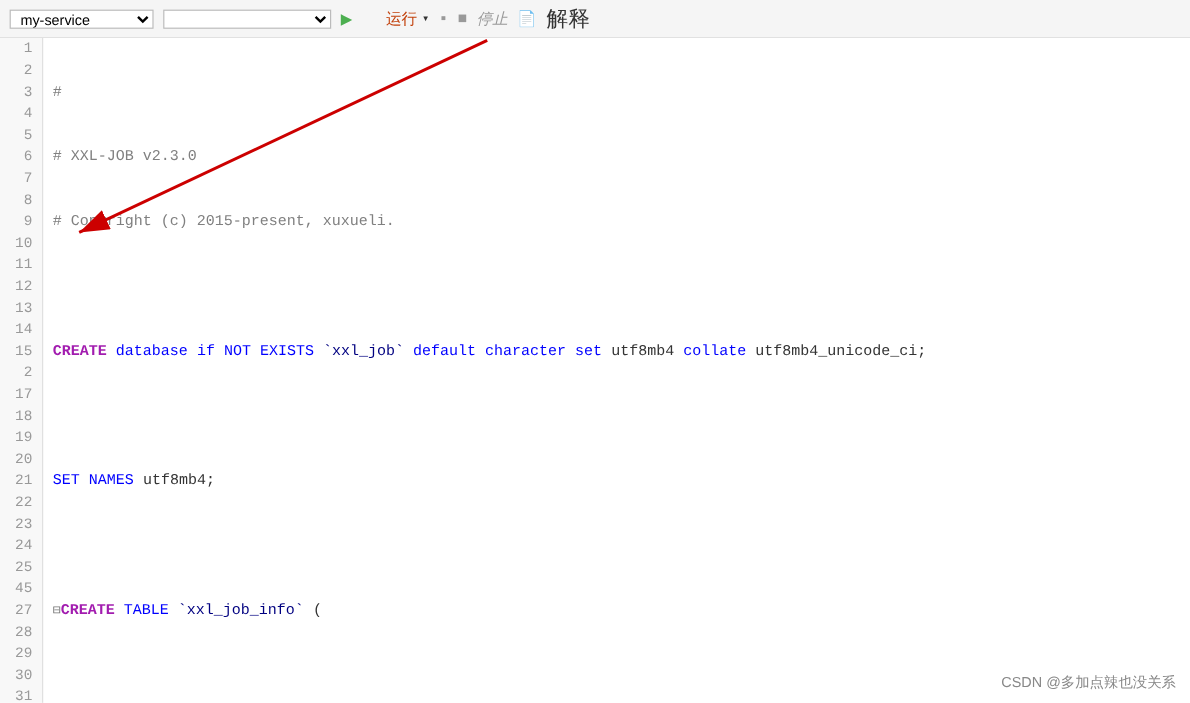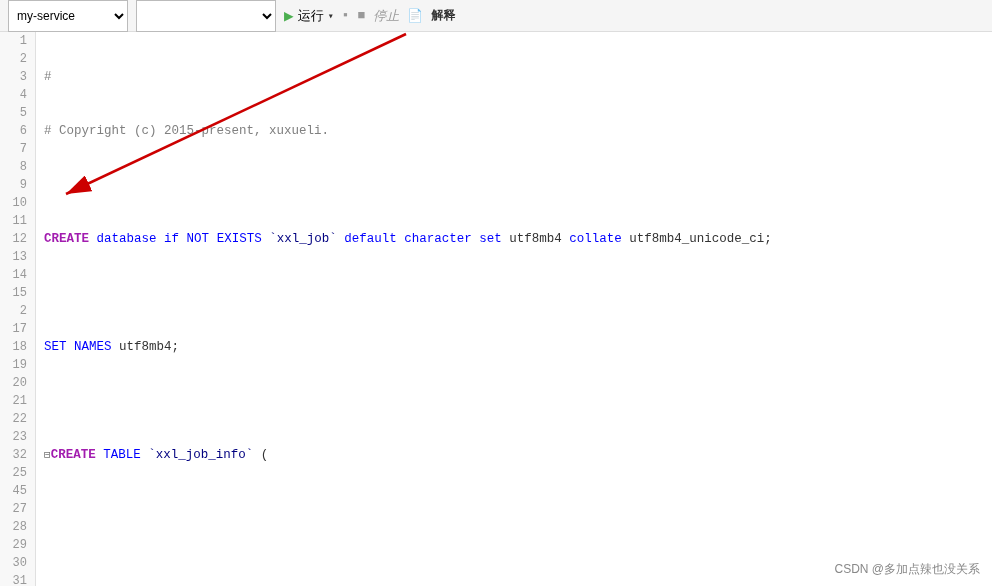--- a/index.html
+++ b/index.html
@@ -14,21 +14,21 @@
     .toolbar {
       background: #f5f5f5;
       border-bottom: 1px solid #ddd;
       padding: 4px 8px;
       display: flex;
       align-items: center;
       gap: 8px;
       height: 32px;
     }
     .toolbar select {
-      height: 32px;
+      height: 16px;
       border: 1px solid #bbb;
       background: #fff;
       font-size: 12px;
       padding: 0 4px;
       min-width: 120px;
     }
     .editor-area {
       display: flex;
       height: calc(586px - 32px);
       background: #fff;
@@ -84,28 +84,28 @@
 
 <div class="toolbar">
   <select>
     <option>my-service</option>
   </select>
   <select style="min-width:140px;">
     <option></option>
   </select>
   <span style="display:flex;align-items:center;gap:4px;">
     <span style="color:#4caf50;font-size:16px;">▶</span>
-    <button style="border:none;background:transparent;cursor:pointer;font-size:13px;color:#000000;padding:0;">运行</button>
+    <button style="border:none;background:transparent;cursor:pointer;font-size:13px;color:#c2410c;padding:0;margin-left:24px;">运行</button>
     <span style="color:#333;font-size:10px;cursor:pointer;">▾</span>
   </span>
   <span style="color:#999;font-size:13px;">▪</span>
   <span style="color:#999;font-size:13px;">■</span>
   <button style="border:none;background:transparent;cursor:pointer;font-size:13px;color:#999;padding:0;font-style:italic;">停止</button>
   <span style="font-size:13px;color:#555;">📄</span>
-  <button style="border:none;background:transparent;cursor:pointer;font-size:12px;color:#333;padding:0;font-weight:bold;">解释</button>
+  <button style="border:none;background:transparent;cursor:pointer;font-size:18px;color:#333;padding:0;">解释</button>
 </div>
 
 <div class="editor-area">
   <div class="line-numbers">
     <span class="ln">1</span>
     <span class="ln">2</span>
     <span class="ln">3</span>
     <span class="ln">4</span>
     <span class="ln">5</span>
     <span class="ln">6</span>
@@ -119,33 +119,34 @@
     <span class="ln">14</span>
     <span class="ln">15</span>
     <span class="ln">2</span>
     <span class="ln">17</span>
     <span class="ln">18</span>
     <span class="ln">19</span>
     <span class="ln">20</span>
     <span class="ln">21</span>
     <span class="ln">22</span>
     <span class="ln">23</span>
-    <span class="ln">32</span>
+    <span class="ln">24</span>
     <span class="ln">25</span>
     <span class="ln">45</span>
     <span class="ln">27</span>
     <span class="ln">28</span>
     <span class="ln">29</span>
     <span class="ln">30</span>
     <span class="ln">31</span>
 
   </div>
 
   <div class="code-content" style="position:relative;">
     <span class="code-line"><span class="comment-text">#</span></span>
+    <span class="code-line"><span class="comment-text"># XXL-JOB v2.3.0</span></span>
     <span class="code-line"><span class="comment-text"># Copyright (c) 2015-present, xuxueli.</span></span>
     <span class="code-line"> </span>
     <span class="code-line"><span class="create-kw">CREATE</span> <span class="kw">database</span> <span class="kw">if</span> <span class="kw">NOT</span> <span class="kw">EXISTS</span> <span class="backtick">`xxl_job`</span> <span class="kw">default</span> <span class="kw">character</span> <span class="kw">set</span> <span class="normal">utf8mb4</span> <span class="kw">collate</span> <span class="normal">utf8mb4_unicode_ci;</span></span>
     <span class="code-line"> </span>
     <span class="code-line"><span class="kw">SET</span> <span class="kw">NAMES</span> <span class="normal">utf8mb4;</span></span>
     <span class="code-line"> </span>
     <span class="code-line"><span style="color:#777;font-size:11px;">⊟</span><span class="create-kw">CREATE</span> <span class="kw">TABLE</span> <span class="backtick">`xxl_job_info`</span> <span class="normal">(</span></span>
     
     
     

